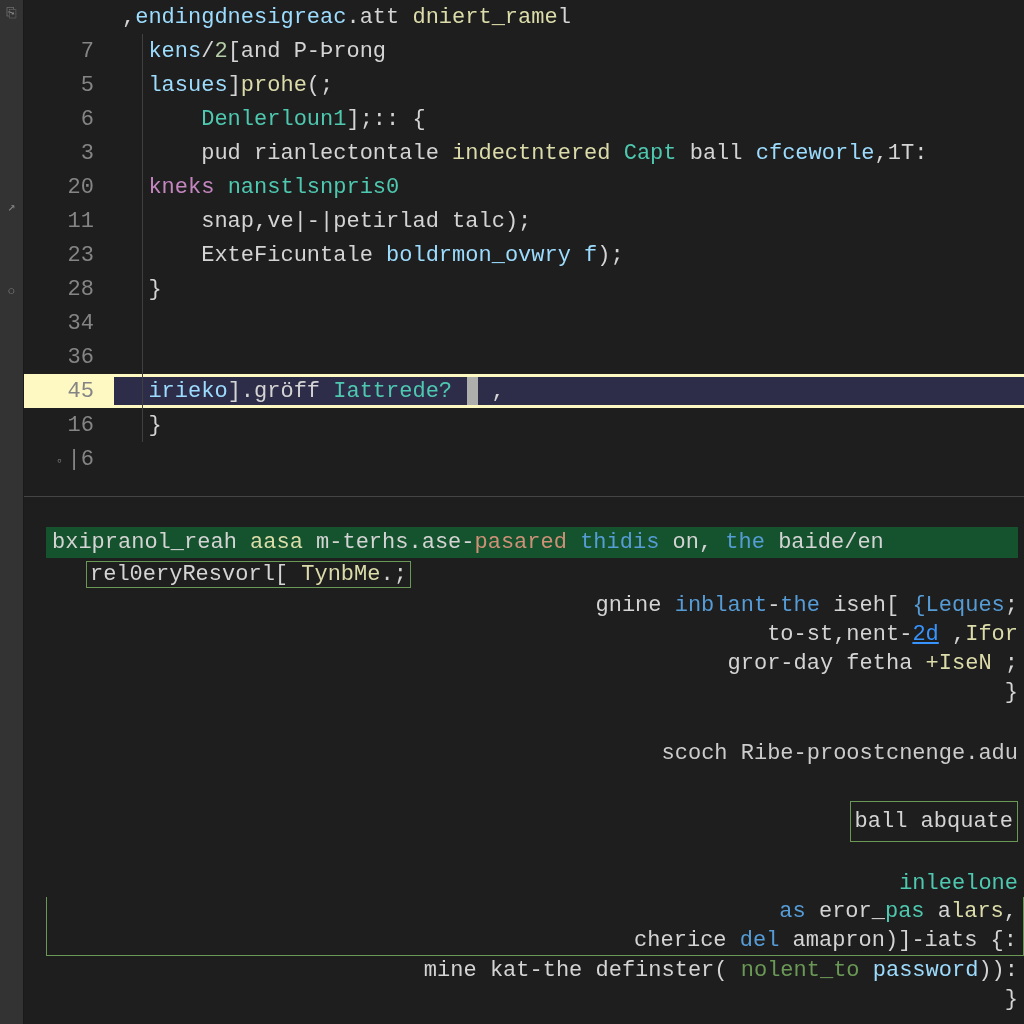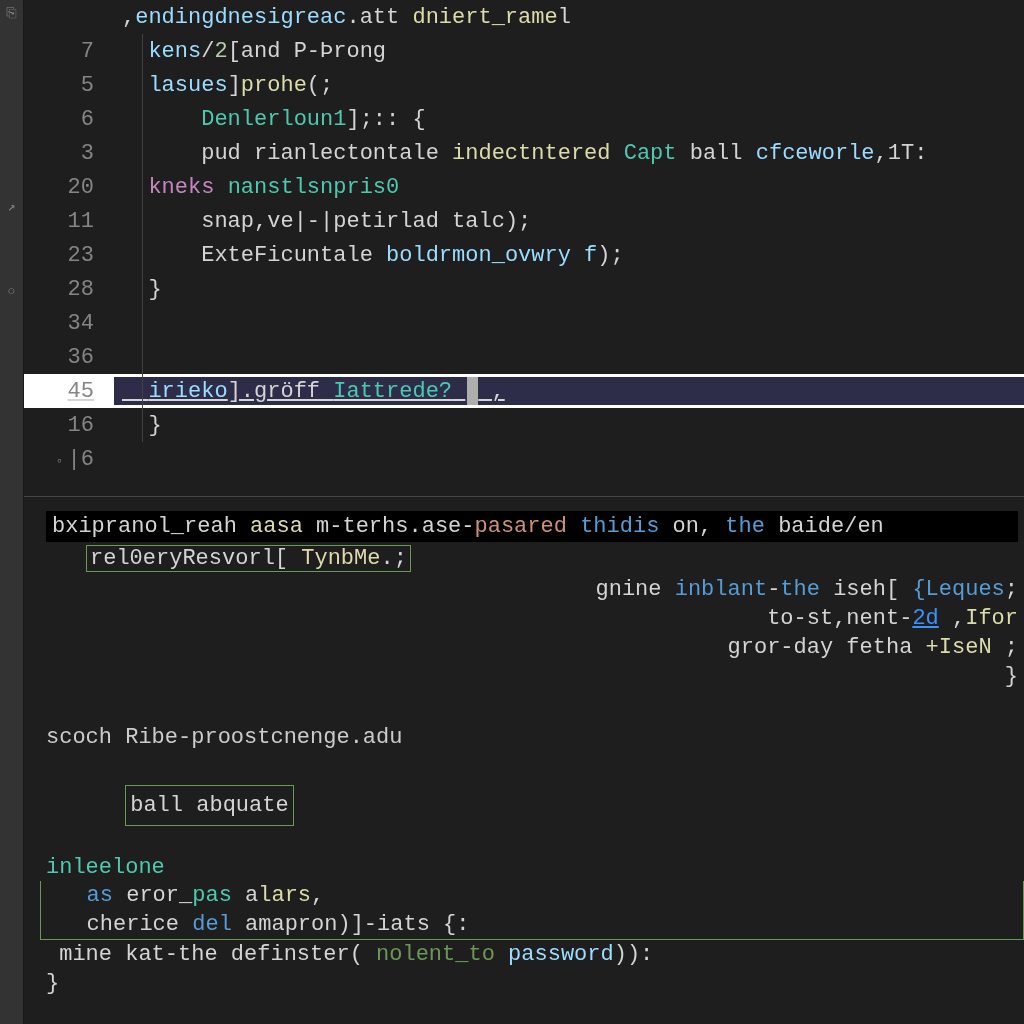--- a/index.html
+++ b/index.html
@@ -65,22 +65,21 @@
 }
 .indent-guide {
   position: absolute;
   left: 118px;
   top: 0;
   bottom: 0;
   width: 1px;
   background: #404040;
 }
 .line.highlighted {
-  background: #ffffff;
-  text-decoration: underline;
+  background: #fef9c3;
 }
 .line.highlighted .code { background: #2d2d4a; }
 .cursor-block {
   display: inline-block;
   width: 11px;
   height: 28px;
   background: #aeafad;
   vertical-align: middle;
   margin-left: 2px;
 }
@@ -98,41 +97,43 @@
 .panel-divider {
   height: 1px;
   background: #454545;
   margin-top: 20px;
 }
 .panel-mid {
   margin-left: 22px;
   margin-top: 14px;
 }
 .mid-header {
-  background: #000000;
+  background: #14532d;
   padding: 3px 6px;
   color: #d4d4d4;
   display: inline-block;
   width: calc(100% - 6px);
+  margin-top: 16px;
 }
 .mid-row2 {
   padding: 3px 6px 3px 40px;
 }
 .box-green {
   border: 1px solid #6a9955;
   display: inline-block;
   padding: 0 3px;
 }
 .mid-row {
   padding: 2px 6px 2px 40px;
   text-align: right;
 }
 .panel-bottom {
-  margin-left: 16px;
+  margin-left: 22px;
   margin-top: 30px;
+  text-align: right;
 }
 .bottom-title {
   color: #cccccc;
   padding: 4px 6px 8px 6px;
 }
 .bottom-line {
   padding: 2px 6px;
   white-space: pre;
 }
 .tok-orange { color: #ce9178; }

